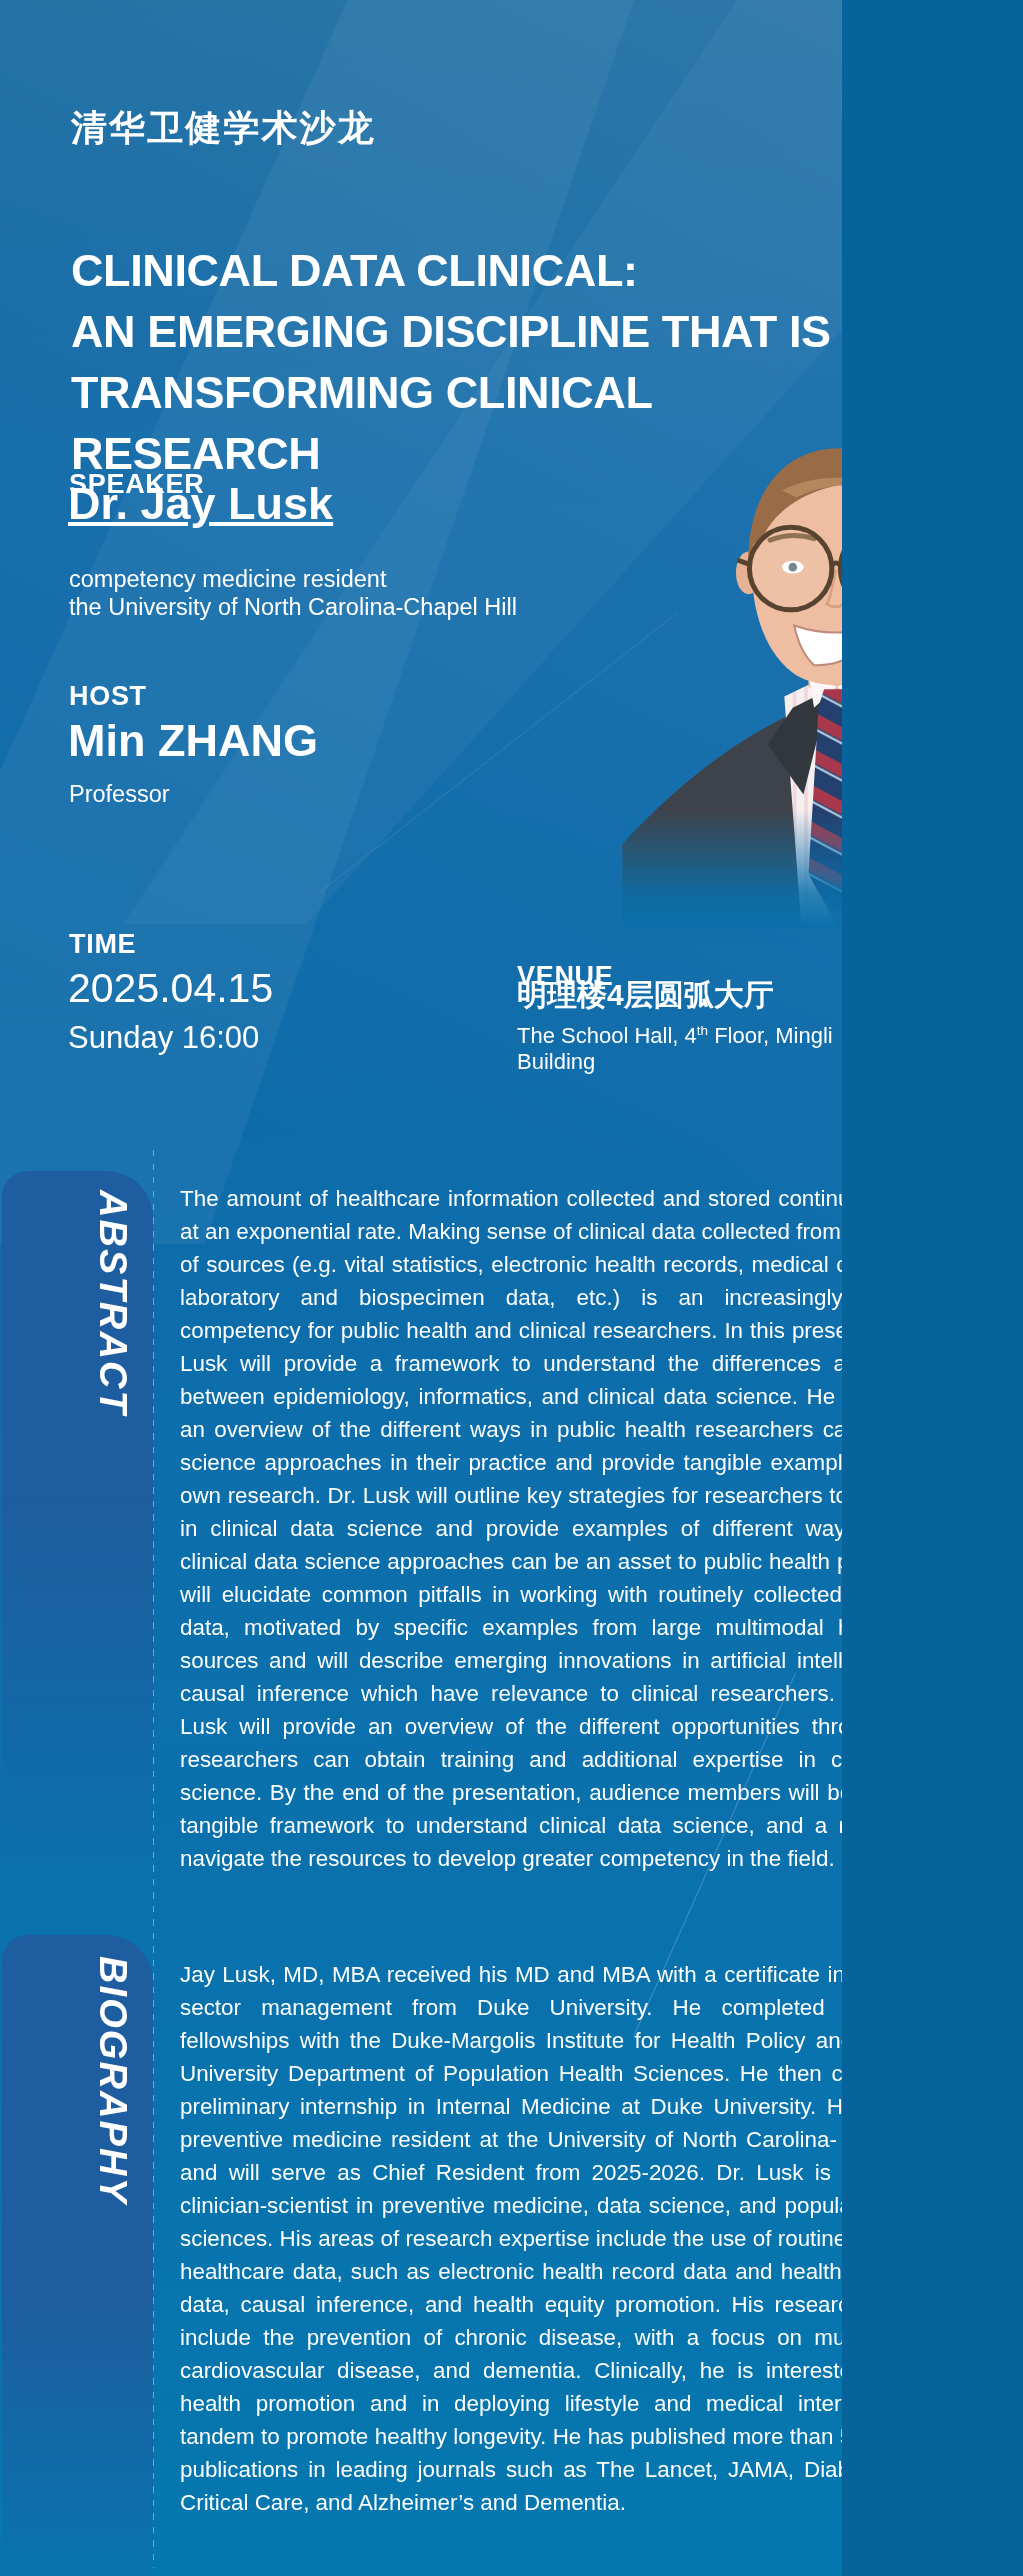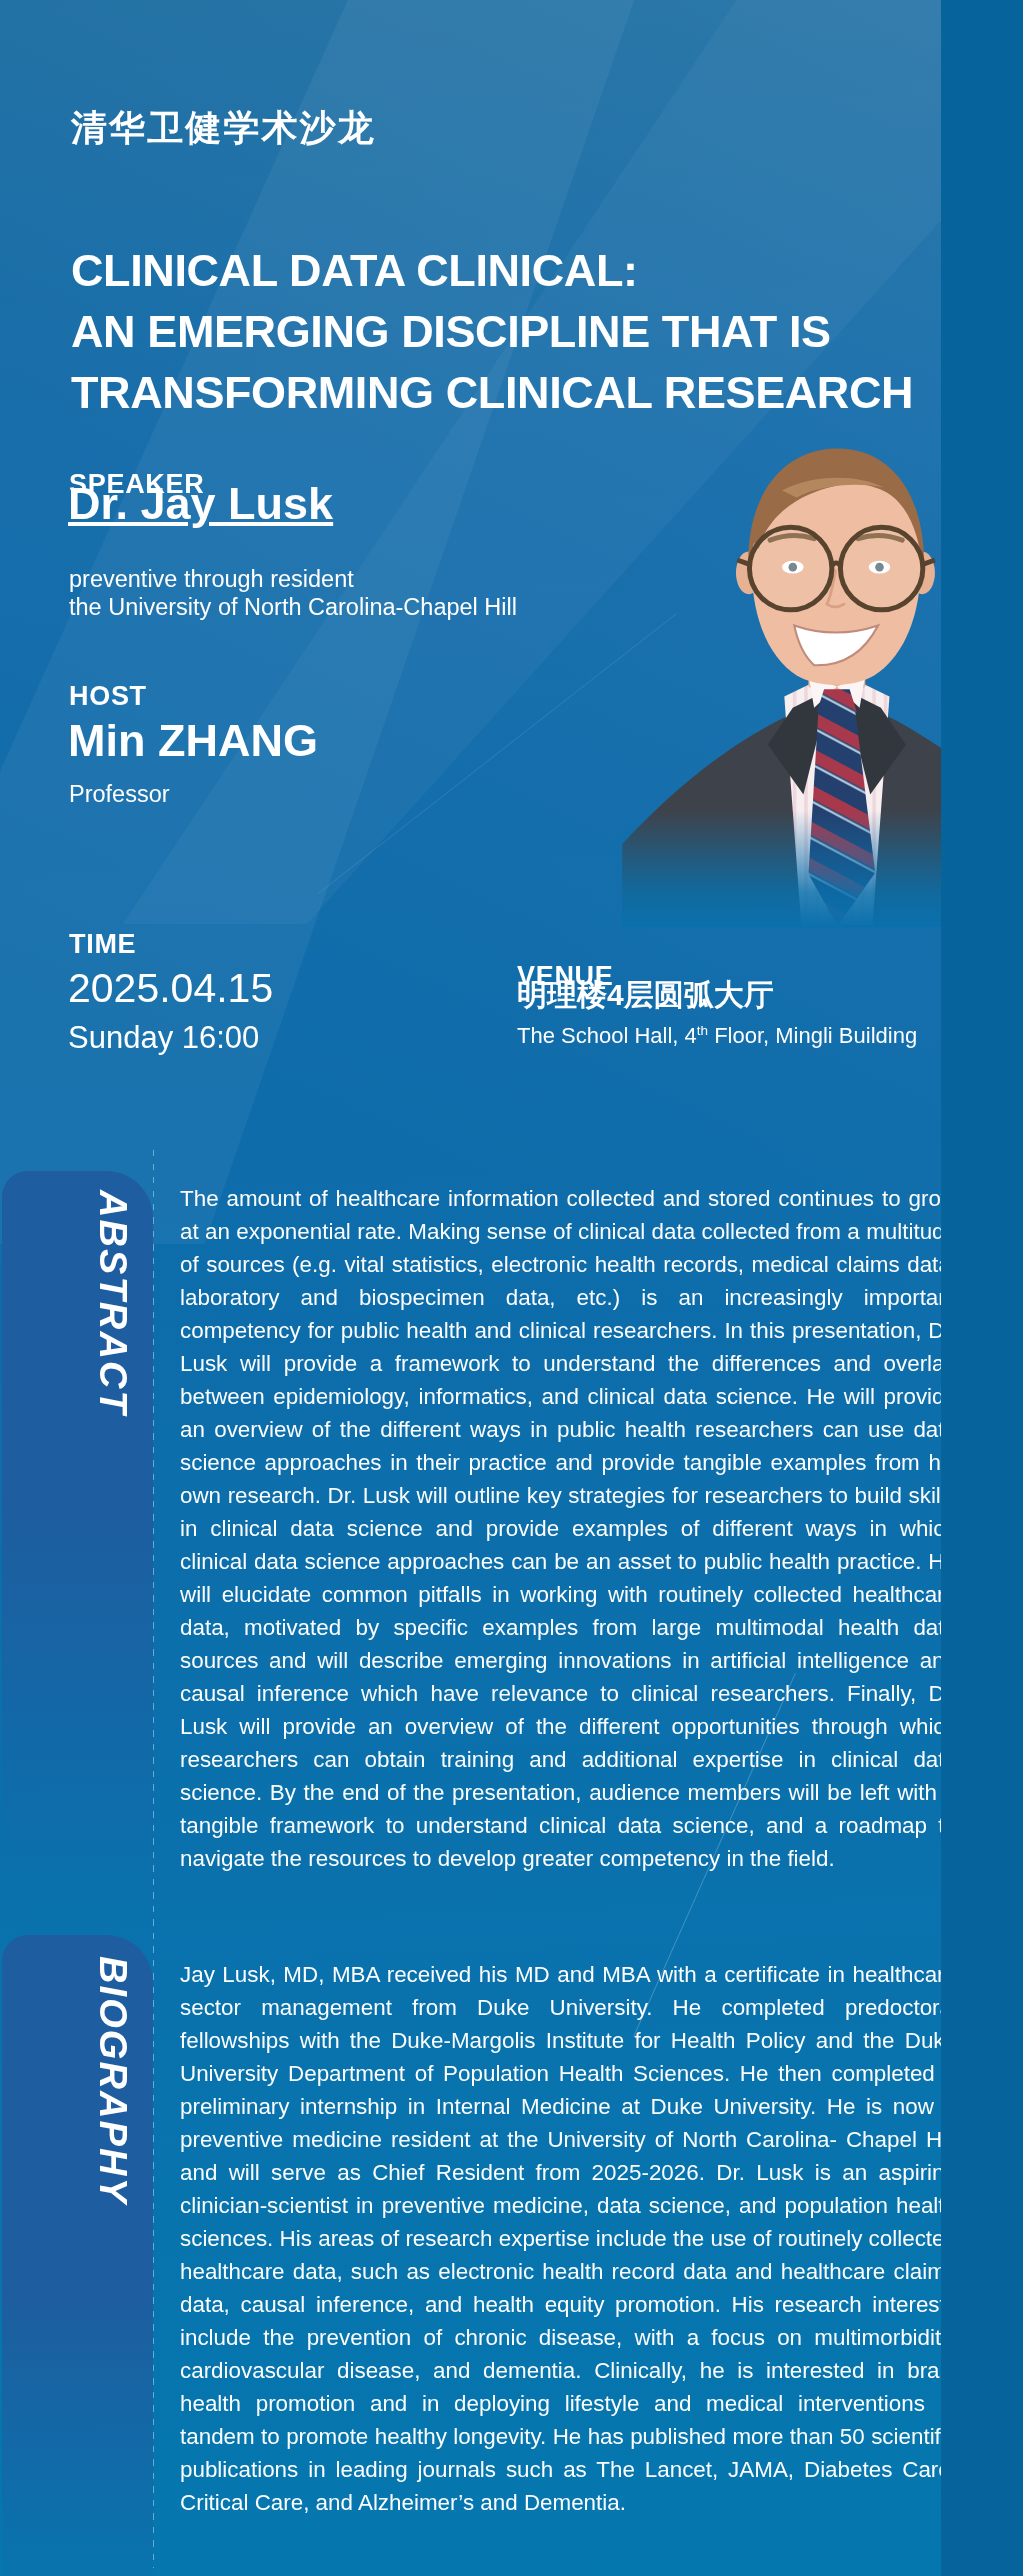--- a/index.html
+++ b/index.html
@@ -1,17 +1,17 @@
 <!DOCTYPE html>
 <html style="font-size:11.4px"><head>
 <meta charset="utf-8">
 <style>
   html,body { margin:0; padding:0; background:#06639c; }
   .poster {
-    position:relative; width:941px; height:2576px; overflow:hidden;
+    position:relative; width:842px; height:2576px; overflow:hidden;
     font-family:"Liberation Sans", sans-serif; color:#ffffff;
     background:linear-gradient(178deg,#15699f 0%,#116aa9 18%,#0e6caa 45%,#0a71ad 72%,#0577af 100%);
   }
   
   .bg-band {
     position:absolute; inset:0;
     background:linear-gradient(205deg, rgba(255,255,255,0.10) 0%, rgba(255,255,255,0.04) 22%, rgba(255,255,255,0) 48%);
   }
   .bg-wedge {
     position:absolute; left:0; top:0; width:1023px; height:1244px;
@@ -154,21 +154,21 @@
       </g>
     </svg>
   </div>
   <div class="photo-fade"></div>
   <div class="streak streak-1"></div>
   <div class="streak streak-2"></div>
 
   <div class="section-label lbl-speaker">SPEAKER</div>
   <div class="big-name name-speaker">Dr. Jay Lusk</div>
   <div class="desc desc-speaker">
-    <div>preventive through resident</div>
+    <div>competency medicine resident</div>
     <div>the University of North Carolina-Chapel Hill</div>
   </div>
 
   <div class="section-label lbl-host">HOST</div>
   <div class="big-name name-host">Min ZHANG</div>
   <div class="desc desc-host">
     <div>Professor</div>
   </div>
 
   <div class="section-label lbl-time">TIME</div>

